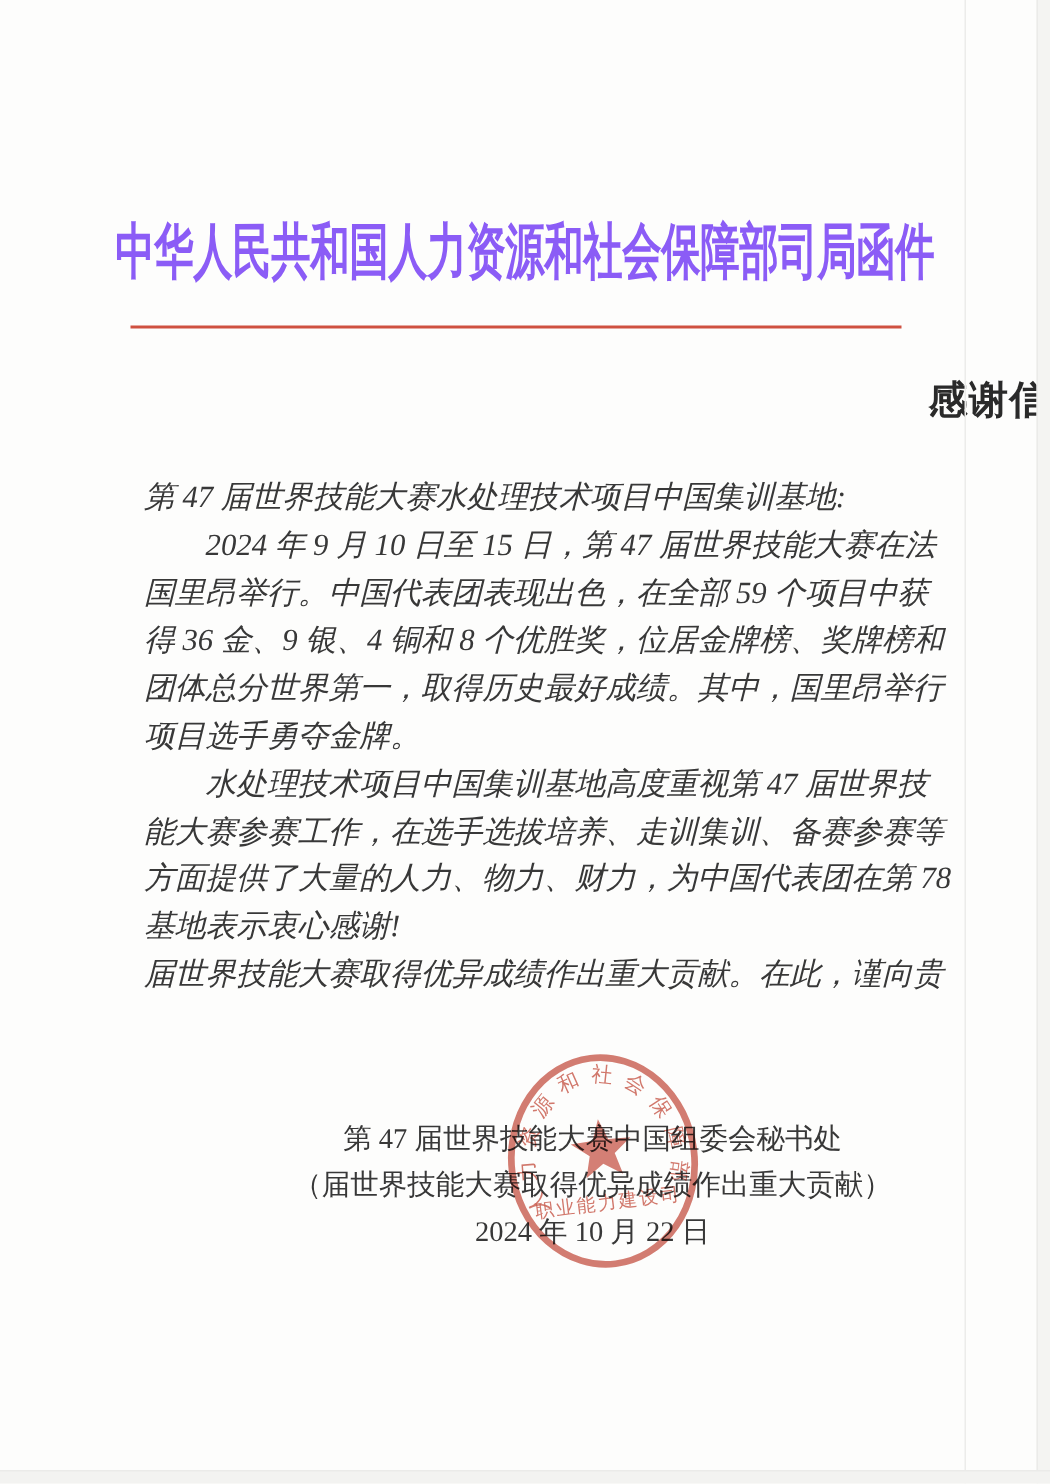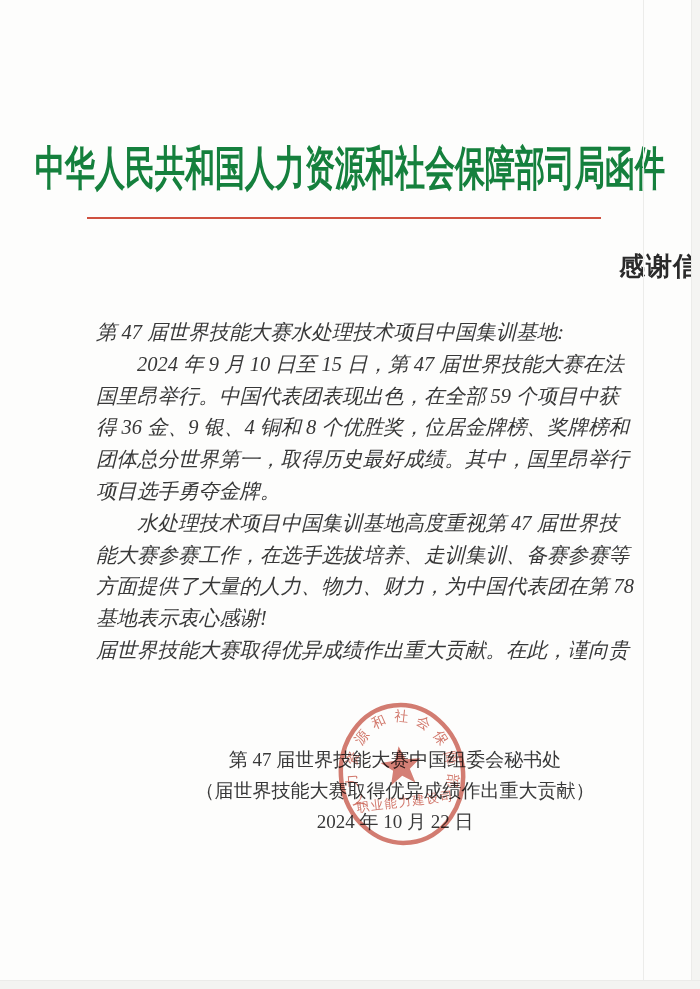--- a/index.html
+++ b/index.html
@@ -16,23 +16,23 @@
   }
   
   .scan-edge-v1{position:absolute;top:0;bottom:0;left:643px;width:1px;background:#ececea;}
   .scan-edge-v2{position:absolute;top:0;bottom:0;left:691px;width:9px;background:#f4f4f2;border-left:1px solid #ebebe9;}
   .scan-edge-bottom{position:absolute;left:0;right:0;top:980px;height:9px;background:#f3f3f1;border-top:1px solid #ebebe9;}
 
   
   .letterhead{
     position:absolute;top:147px;left:0;width:700px;height:44px;
     text-align:center;
-    color:#15803d;
+    color:#8b5cf6;
     font-weight:bold;
-    font-size:30px;
+    font-size:26px;
     line-height:44px;
     letter-spacing:0px;
     white-space:nowrap;
   }
   .letterhead .lh-inner{
     display:inline-block;
     transform:scaleY(1.55);
     transform-origin:center;
   }
   .red-rule{

